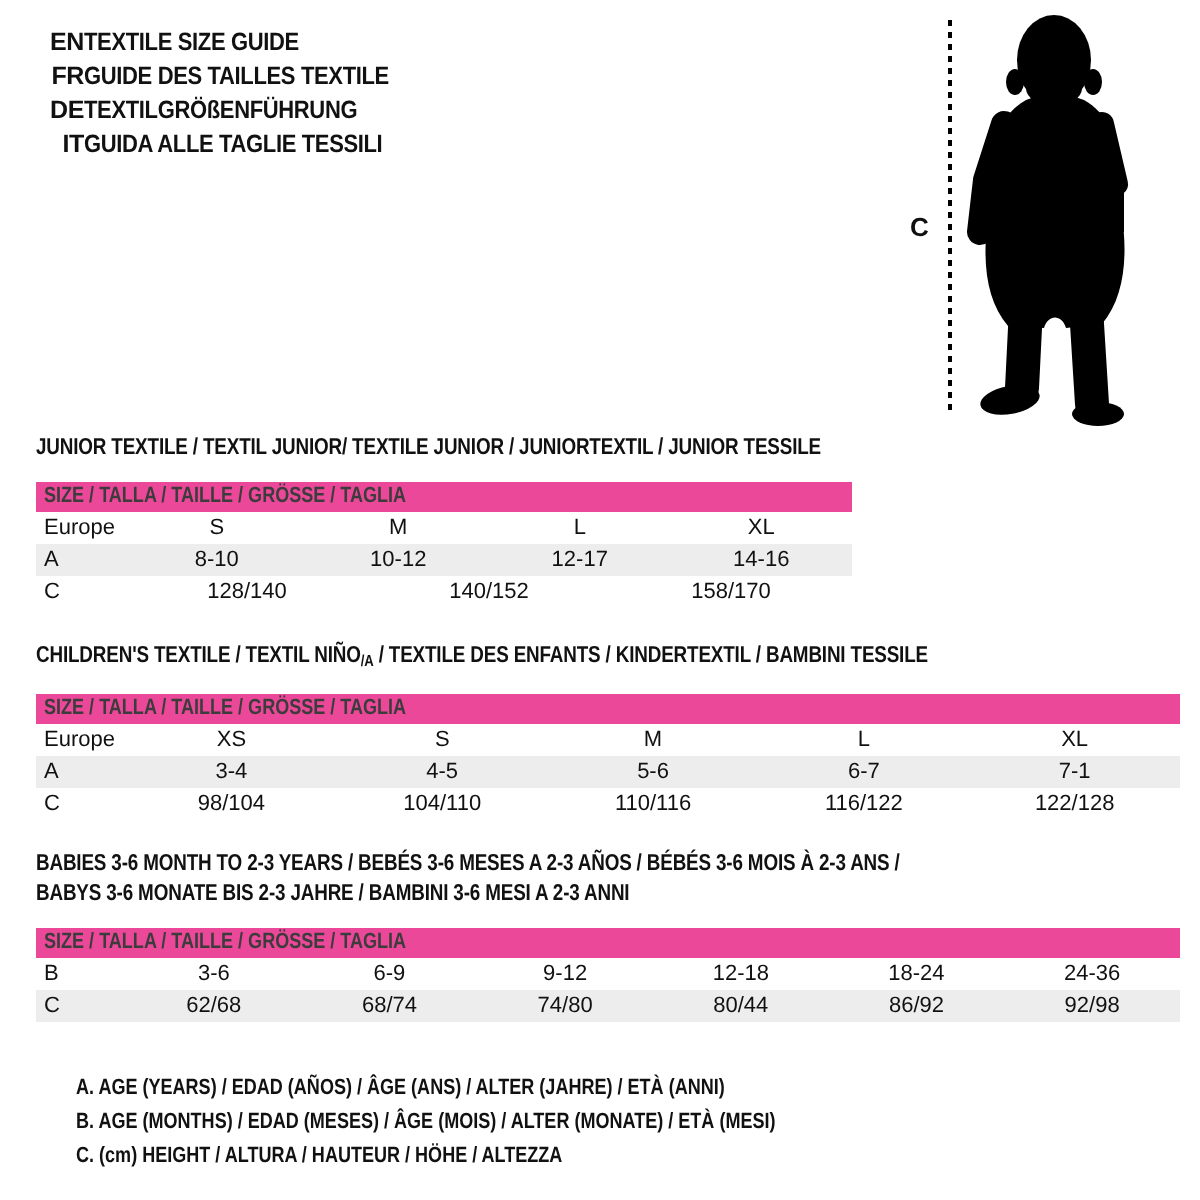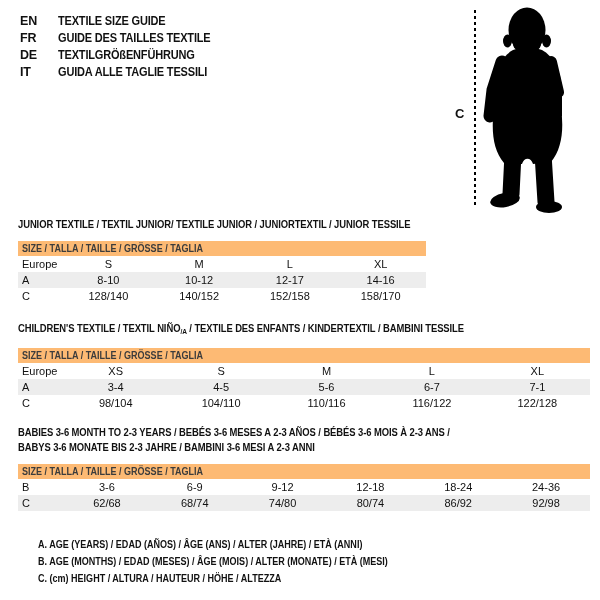--- a/index.html
+++ b/index.html
@@ -9,39 +9,39 @@
     background:#ffffff;
     color:#111111;
     font-family:"Liberation Sans", sans-serif;
     overflow:hidden;
   }
   
   .cond   { display:inline-block; transform:scaleX(0.82); transform-origin:0 50%; white-space:nowrap; }
   .cond90 { display:inline-block; transform:scaleX(0.88); transform-origin:0 50%; white-space:nowrap; }
 
   
-  .lang-header { position:absolute; left:20px; top:13px; }
+  .lang-header { position:absolute; left:4px; top:13px;text-align:right; }
   .lang-row  { display:flex; height:17px; line-height:17px; font-size:12.5px; font-weight:bold; letter-spacing:-0.2px; }
   .lang-code { width:38px; flex:0 0 38px; }
 
   
   .figure { position:absolute; left:455px; top:4px; width:140px; height:212px; }
   .marker-line {
     position:absolute; left:19px; top:6px; width:2px; height:196px;
     background:repeating-linear-gradient(to bottom, #000 0 3px, transparent 3px 6px);
   }
   .marker-label { position:absolute; left:0px; top:102px; font-size:13px; font-weight:bold; }
   .figure svg { position:absolute; left:24px; top:0; }
 
   
   .size-table { position:absolute; left:18px; }
   .tbl-title  { font-size:11.5px; font-weight:bold; line-height:15px; margin-bottom:9px; letter-spacing:-0.1px; }
   .tbl-title .sub { font-size:8px; vertical-align:-2px; }
   .size-bar {
-    background:#fdba74; height:15px; line-height:15px;
+    background:#ec4899; height:15px; line-height:15px;
     font-size:11px; font-weight:bold; color:#3c3c3c; padding-left:4px;
   }
   .trow  { display:flex; height:16px; line-height:16px; font-size:11px; }
   .trow.alt { background:#ededed; }
   .tlabel { flex:0 0 45px; width:45px; padding-left:4px; }
   .tcell  { flex:1; text-align:center; }
 
   #table-junior   { top:217px; width:408px; }
   #table-children { top:321px; width:572px; }
   #table-babies   { top:425px; width:572px; }
@@ -106,21 +106,20 @@
     <span class="tlabel">A</span>
     <span class="tcell">8-10</span>
     <span class="tcell">10-12</span>
     <span class="tcell">12-17</span>
     <span class="tcell">14-16</span>
   </div>
   <div class="trow">
     <span class="tlabel">C</span>
     <span class="tcell">128/140</span>
     <span class="tcell">140/152</span>
-    <span class="tcell">152/158</span>
     <span class="tcell">158/170</span>
   </div>
 </div>
 
 <div class="size-table" id="table-children">
   <div class="tbl-title">
     <span class="cond"><span>CHILDREN'S TEXTILE / TEXTIL NIÑO</span><span class="sub">/A</span><span> / TEXTILE DES ENFANTS / KINDERTEXTIL / BAMBINI TESSILE</span></span>
   </div>
   <div class="size-bar"><span class="cond">SIZE / TALLA / TAILLE / GRÖSSE / TAGLIA</span></div>
   <div class="trow">
@@ -162,21 +161,21 @@
     <span class="tcell">9-12</span>
     <span class="tcell">12-18</span>
     <span class="tcell">18-24</span>
     <span class="tcell">24-36</span>
   </div>
   <div class="trow alt">
     <span class="tlabel">C</span>
     <span class="tcell">62/68</span>
     <span class="tcell">68/74</span>
     <span class="tcell">74/80</span>
-    <span class="tcell">80/74</span>
+    <span class="tcell">80/44</span>
     <span class="tcell">86/92</span>
     <span class="tcell">92/98</span>
   </div>
 </div>
 
 <div class="footnotes">
   <div><span class="cond">A. AGE (YEARS) / EDAD (AÑOS) / ÂGE (ANS) / ALTER (JAHRE) / ETÀ (ANNI)</span></div>
   <div><span class="cond">B. AGE (MONTHS) / EDAD (MESES) / ÂGE (MOIS) / ALTER (MONATE) / ETÀ (MESI)</span></div>
   <div><span class="cond">C. (cm) HEIGHT / ALTURA / HAUTEUR / HÖHE / ALTEZZA</span></div>
 </div>

